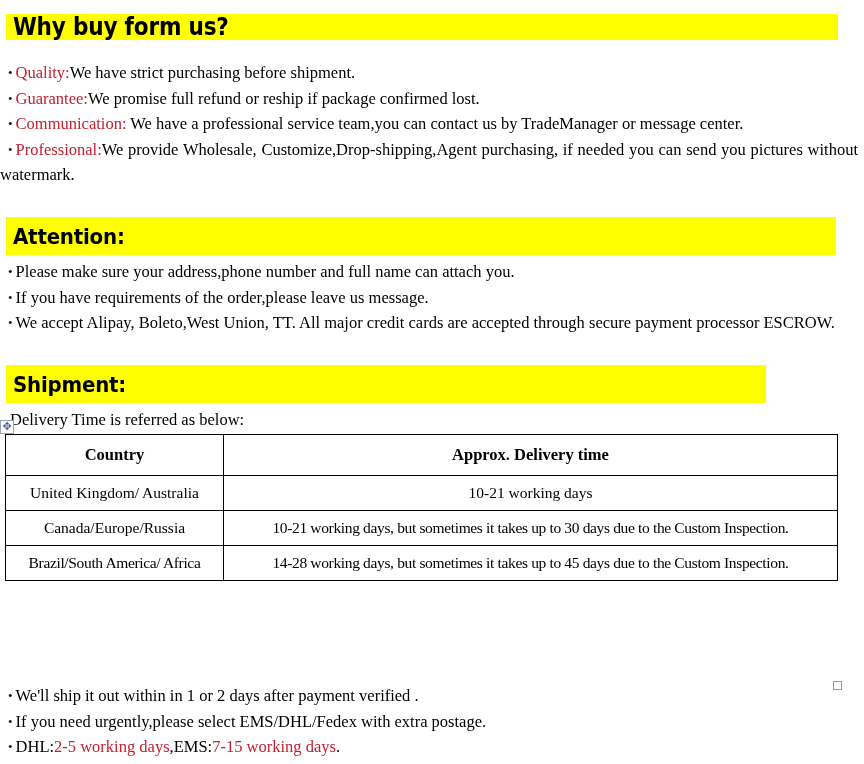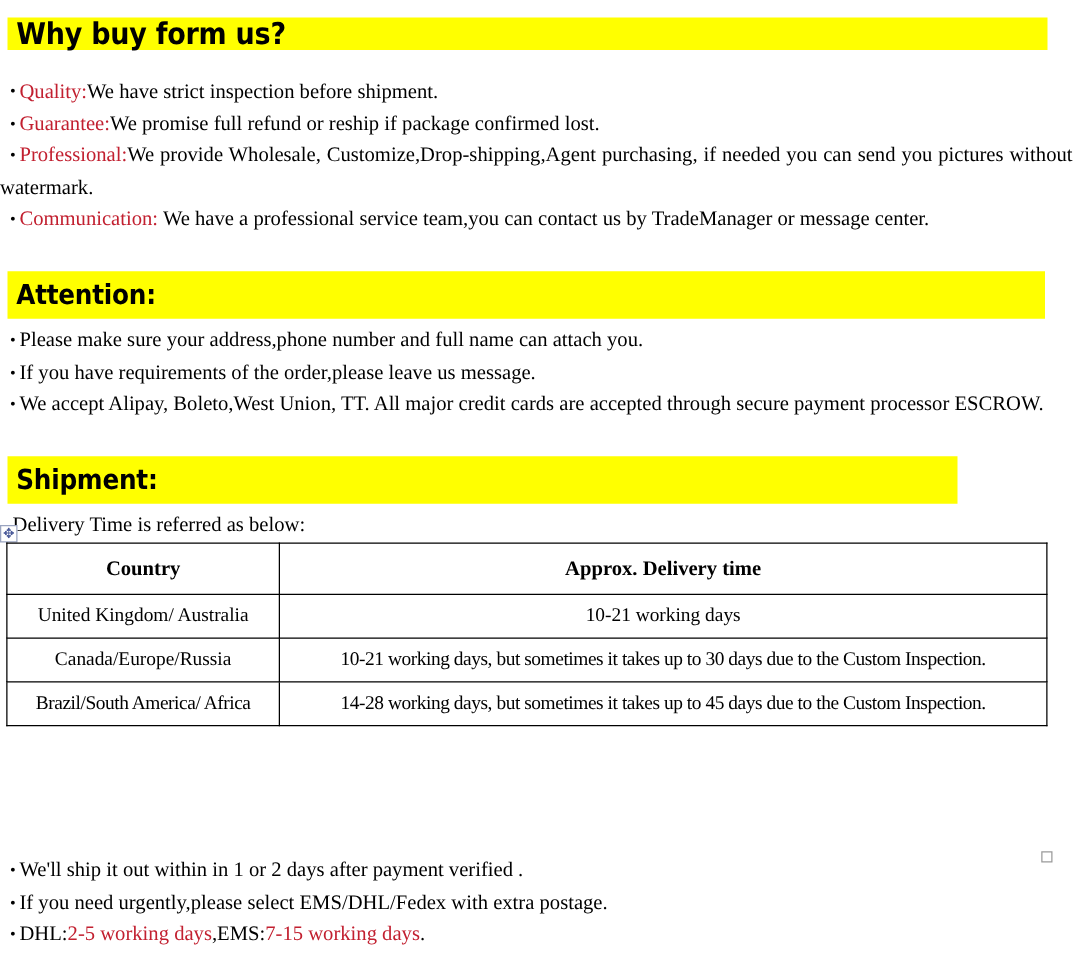--- a/index.html
+++ b/index.html
@@ -152,31 +152,31 @@
 <body>
 
 <div class="page">
 
   <div class="headbar" id="bar-why">
     <span>Why buy form us?</span>
   </div>
 
   <div class="blk" id="blk-why">
     <div class="bl">
-      <span class="bullet">•</span><span class="red">Quality:</span><span>We have strict inspection before shipment.</span>
+      <span class="bullet">•</span><span class="red">Quality:</span><span>We have strict purchasing before shipment.</span>
     </div>
     <div class="bl">
       <span class="bullet">•</span><span class="red">Guarantee:</span><span>We promise full refund or reship if package confirmed lost.</span>
+    </div>
+    <div class="bl just">
+      <span class="bullet">•</span><span class="red">Communication:</span><span> We have a professional service team,you can contact us by TradeManager or message center.</span>
     </div>
     <div class="bl just">
       <span class="bullet">•</span><span class="red">Professional:</span><span>We provide Wholesale, Customize,Drop-shipping,Agent purchasing, if needed you can send you pictures without watermark.</span>
     </div>
-    <div class="bl just">
-      <span class="bullet">•</span><span class="red">Communication:</span><span> We have a professional service team,you can contact us by TradeManager or message center.</span>
-    </div>
   </div>
 
   <div class="headbar" id="bar-attention">
     <span>Attention:</span>
   </div>
 
   <div class="blk" id="blk-att">
     <div class="bl">
       <span class="bullet">•</span><span>Please make sure your address,phone number and full name can attach you.</span>
     </div>

